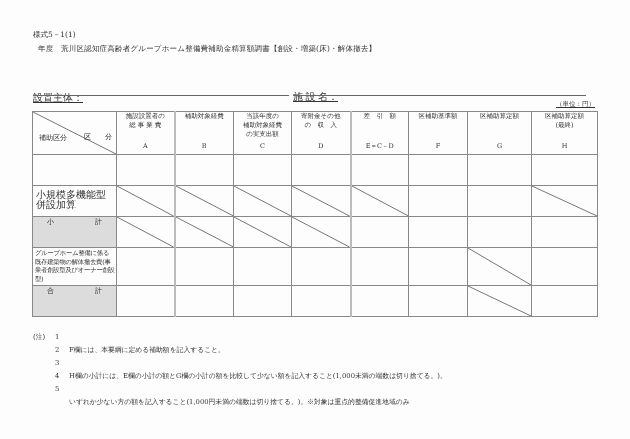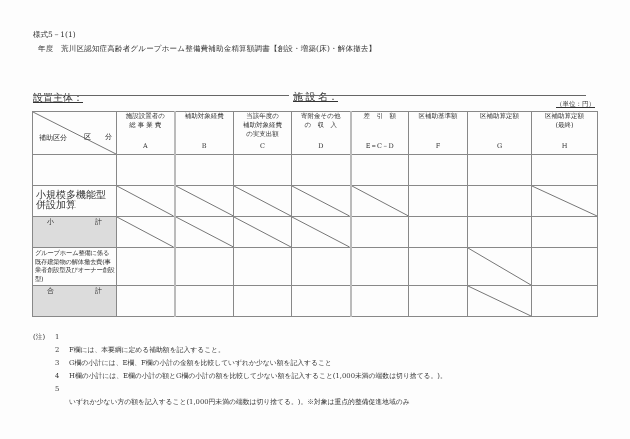--- a/index.html
+++ b/index.html
@@ -254,21 +254,20 @@
     <span class="note-num">1</span>
   </div>
   <div class="note-row">
     <span class="note-head"></span>
     <span class="note-num">2</span>
     <span>F欄には、本要綱に定める補助額を記入すること。</span>
   </div>
   <div class="note-row">
     <span class="note-head"></span>
     <span class="note-num">3</span>
-    <span>G欄の小計には、E欄、F欄の小計の金額を比較していずれか少ない額を記入すること</span>
   </div>
   <div class="note-row">
     <span class="note-head"></span>
     <span class="note-num">4</span>
     <span>H欄の小計には、E欄の小計の額とG欄の小計の額を比較して少ない額を記入すること(1,000未満の端数は切り捨てる。)。</span>
   </div>
   <div class="note-row">
     <span class="note-head"></span>
     <span class="note-num">5</span>
   </div>

